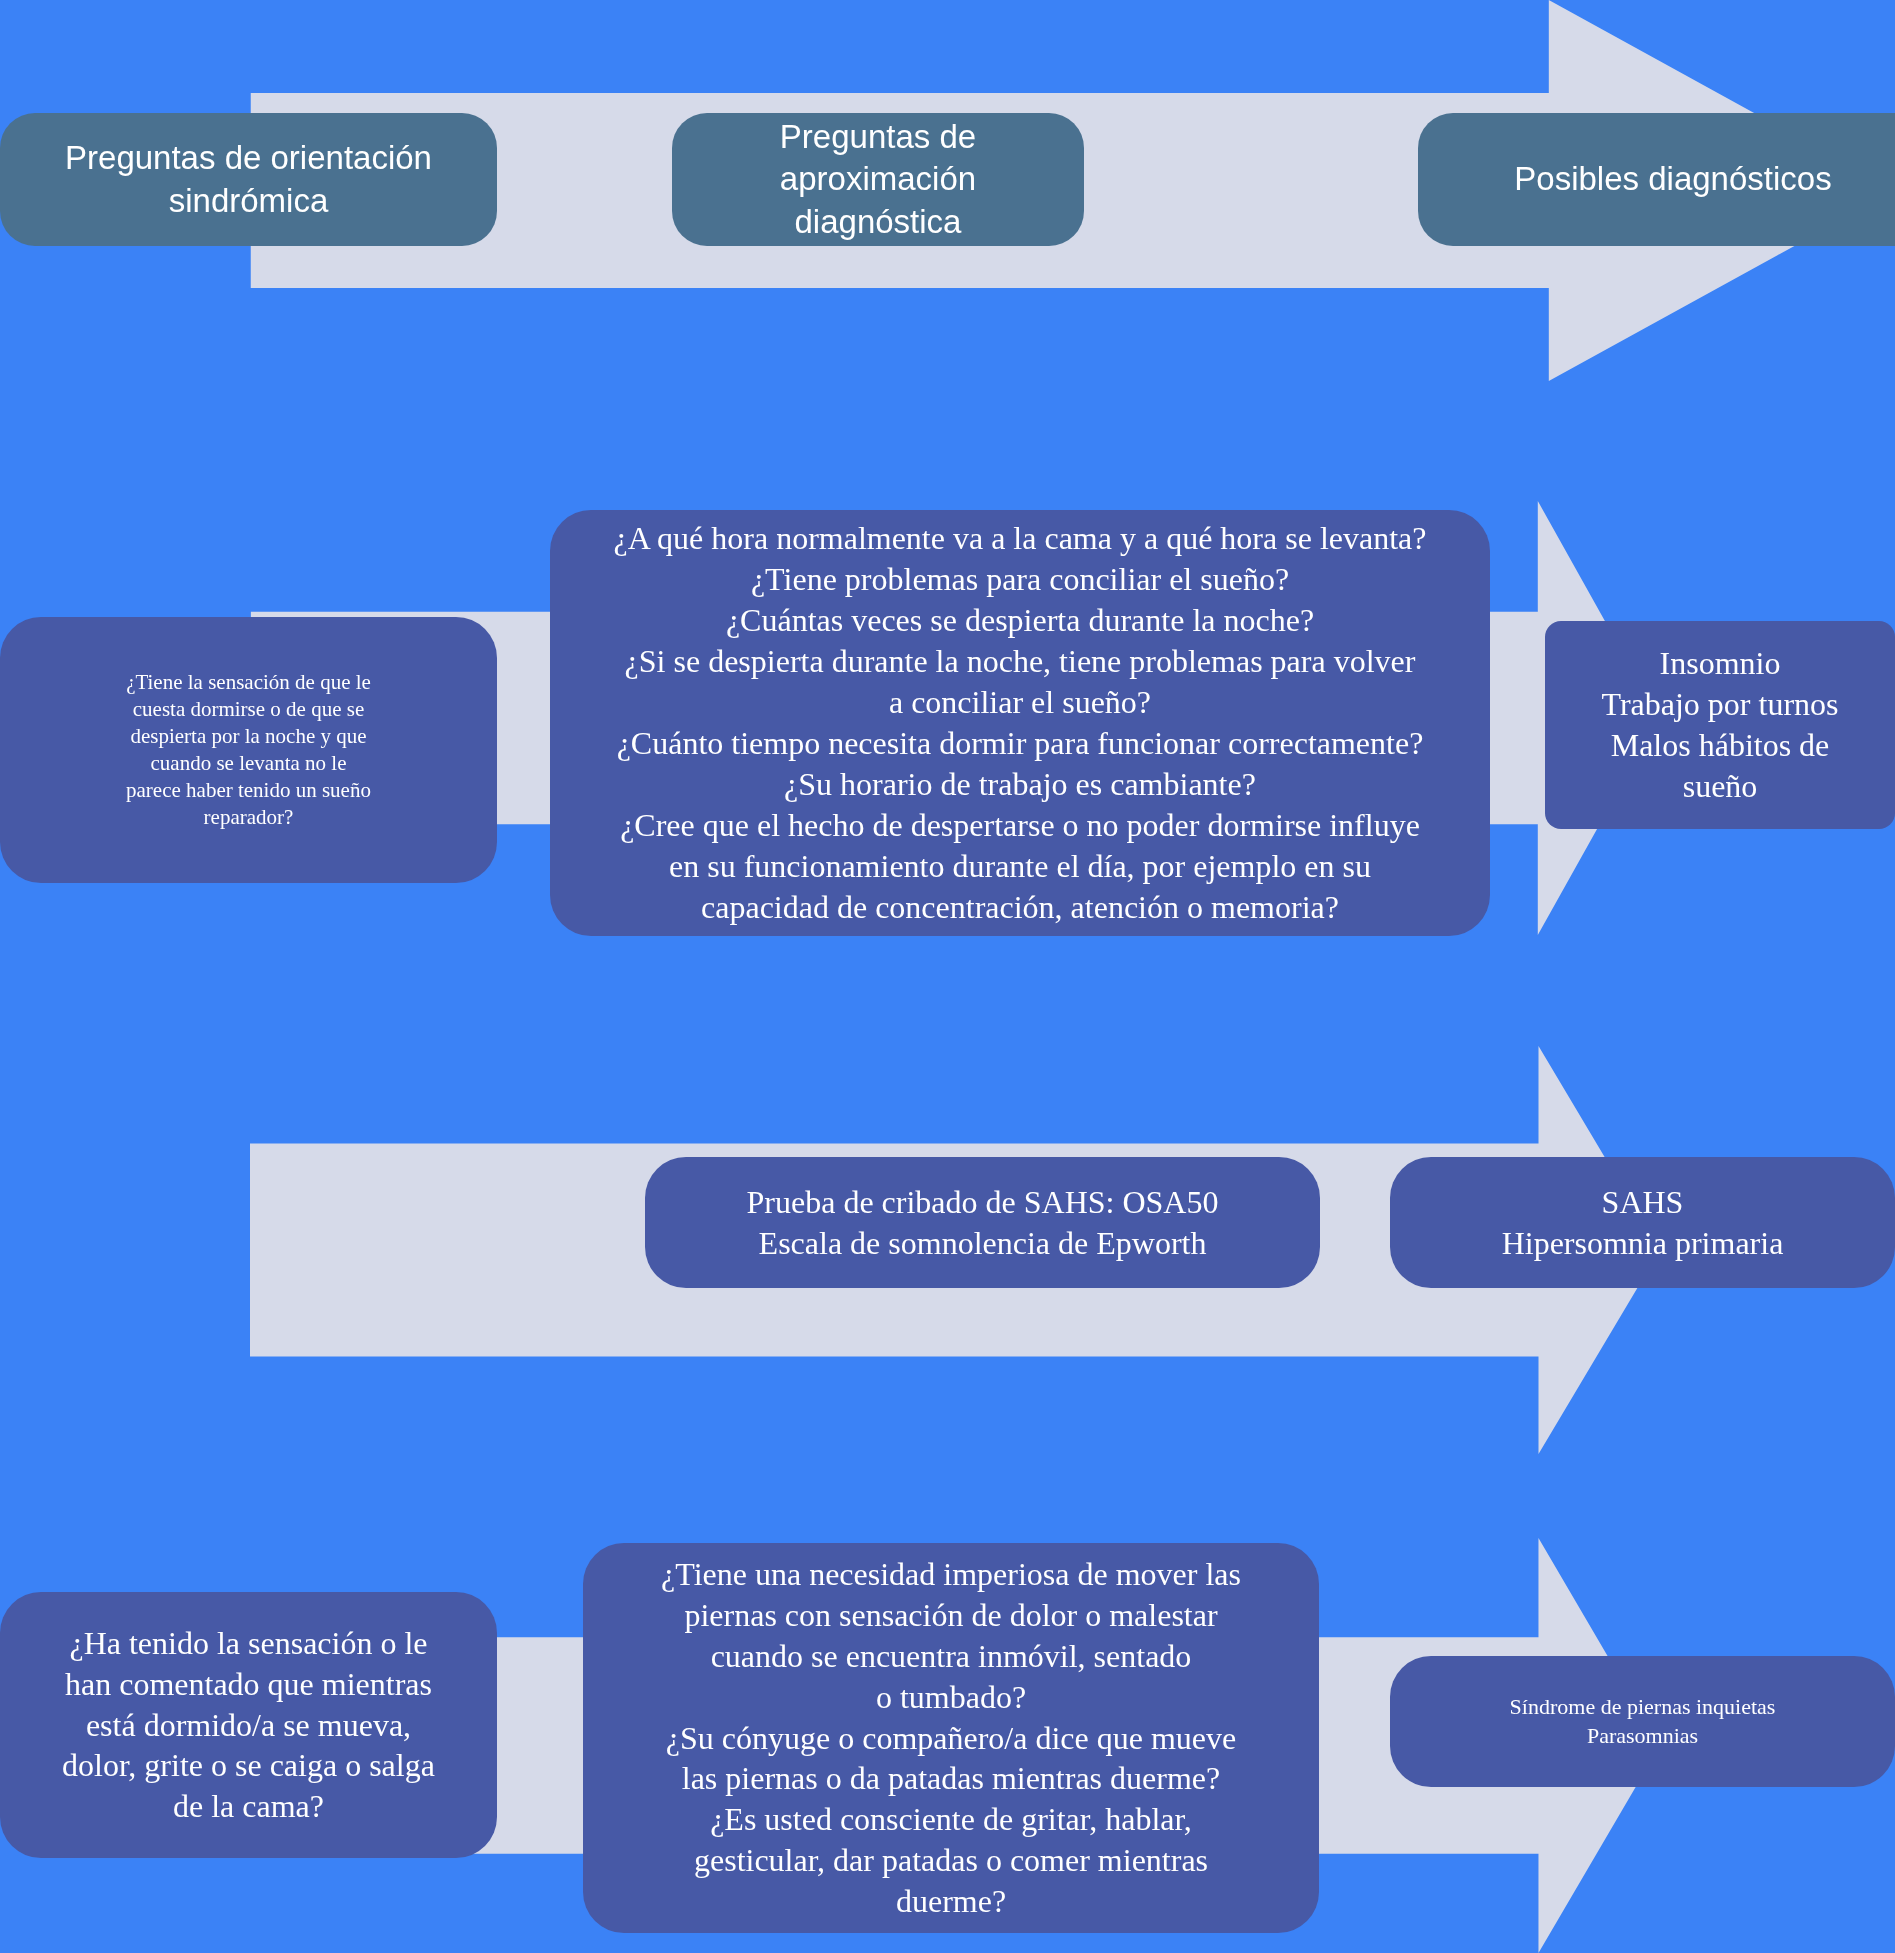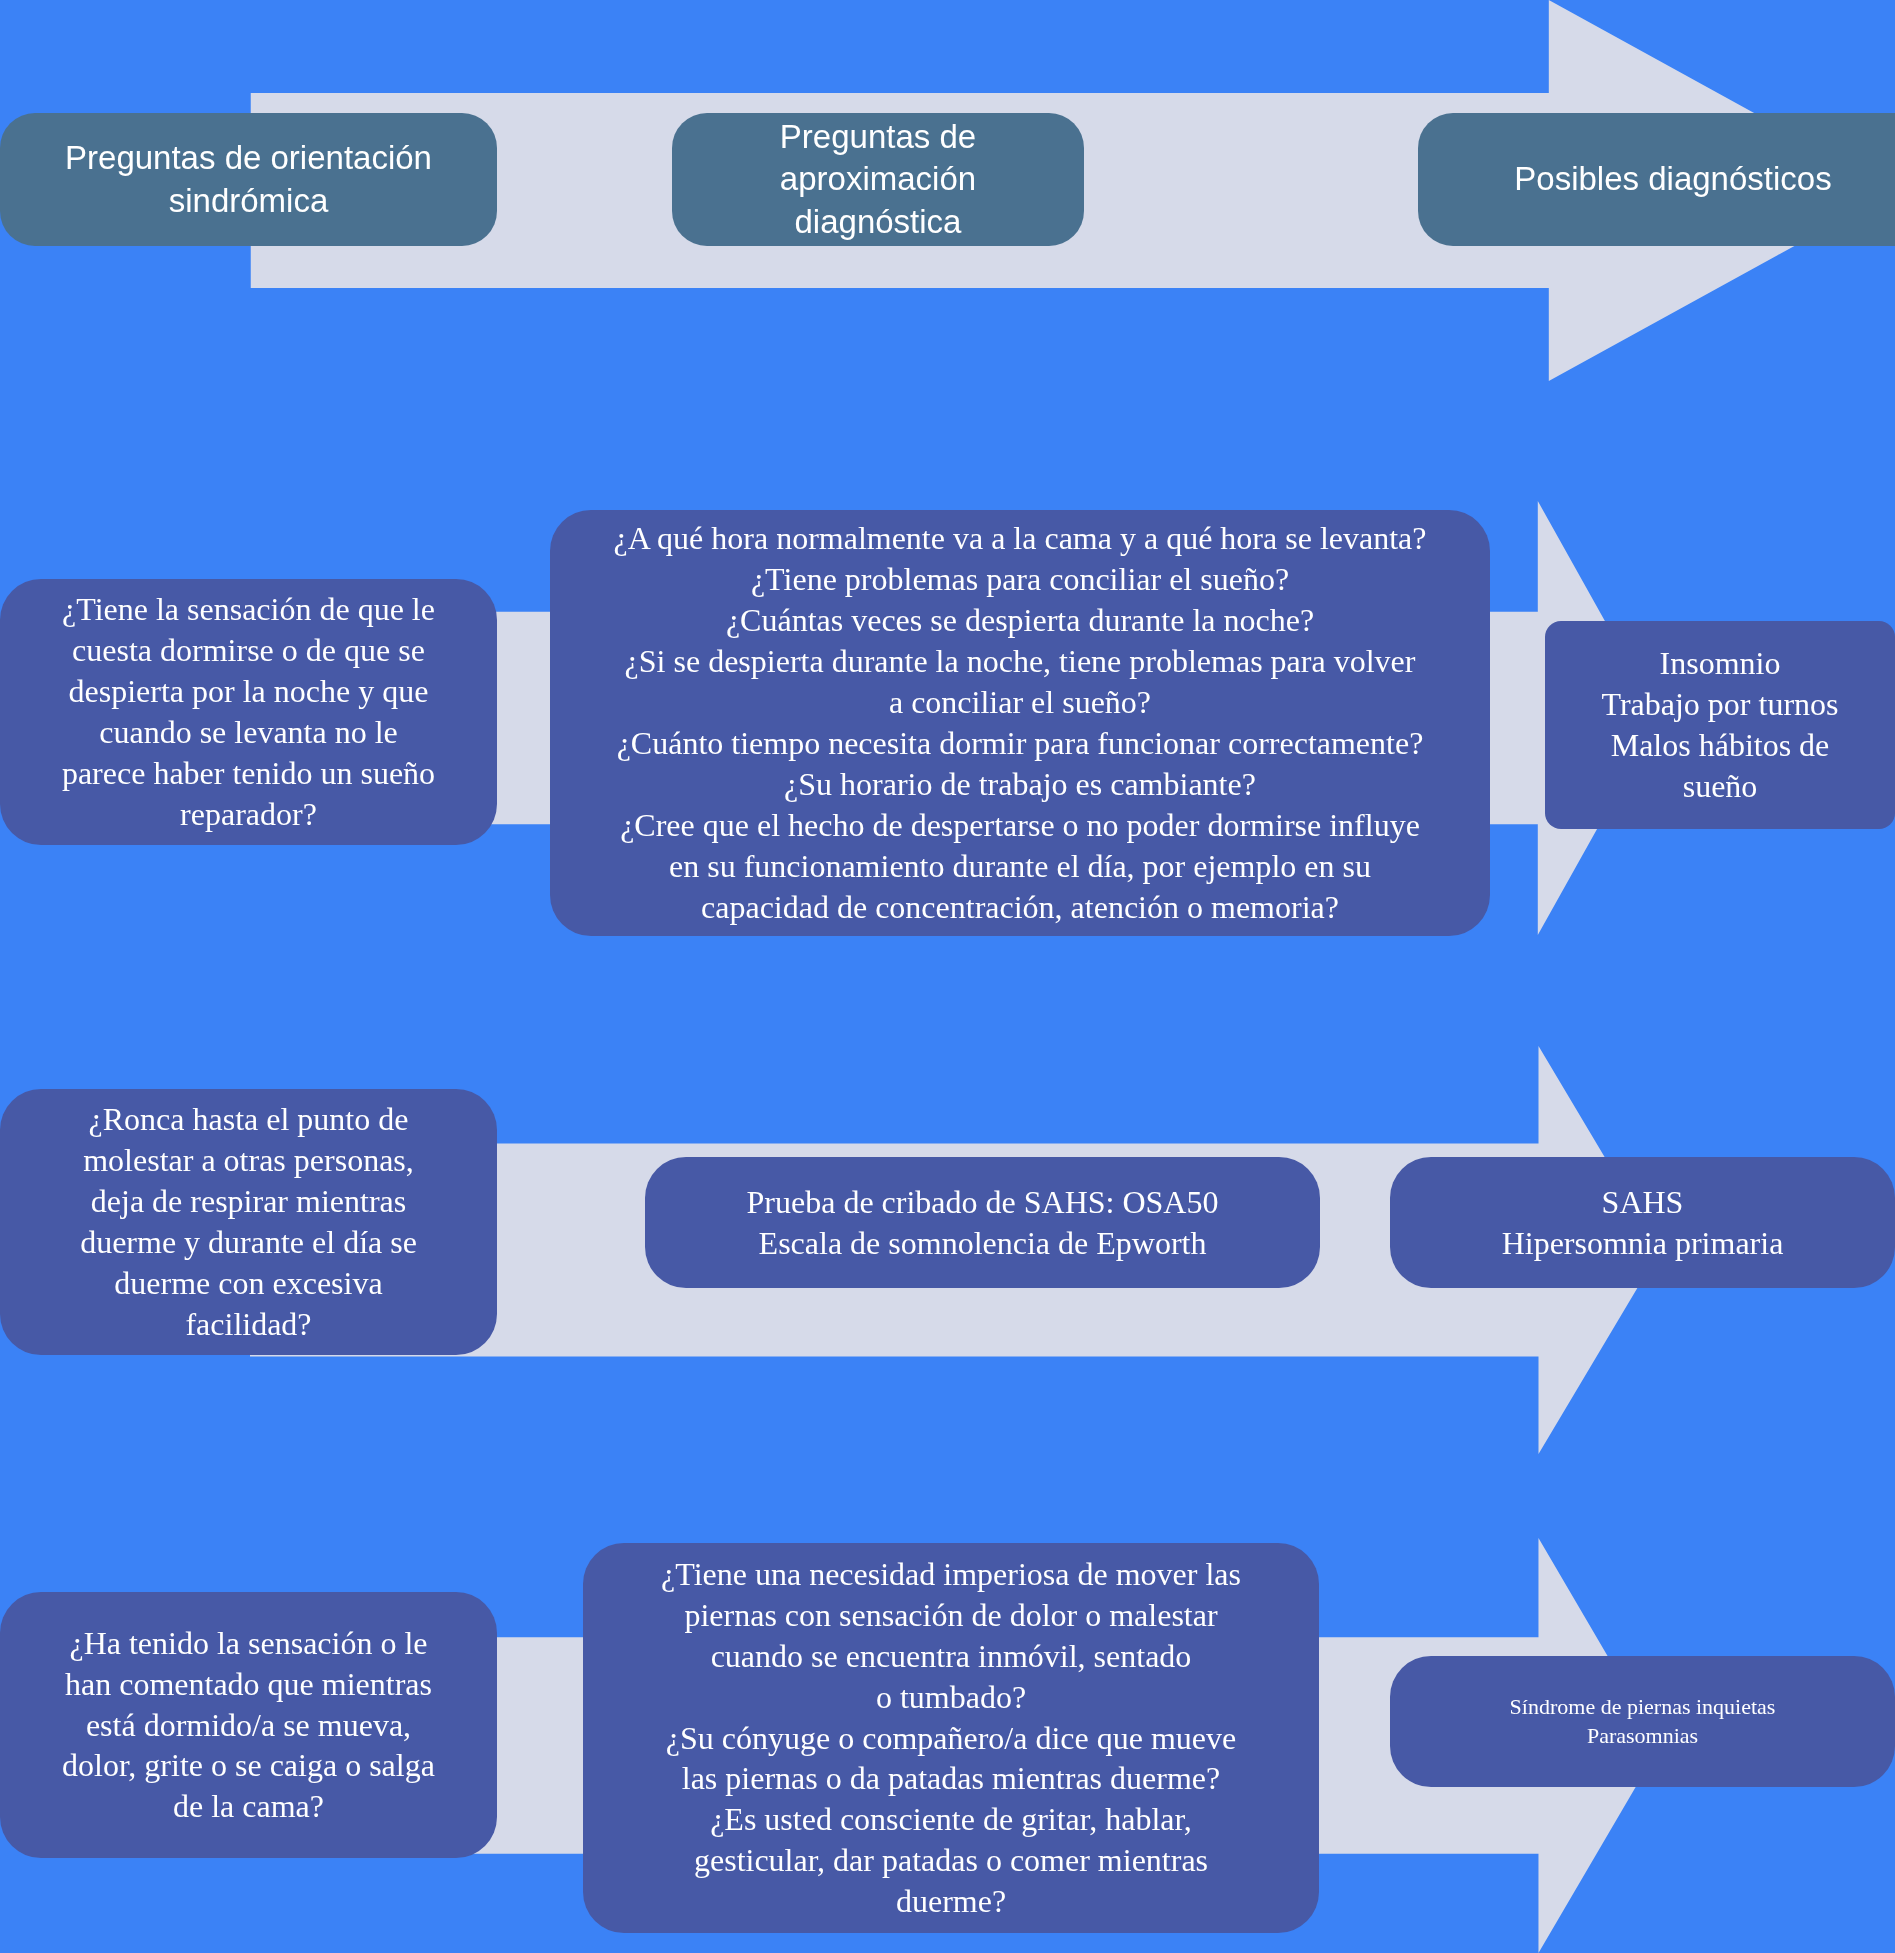--- a/index.html
+++ b/index.html
@@ -76,21 +76,21 @@
   <div class="box header" style="left:1386px; top:113px; width:510px; height:133px;margin-left:32px;">
     <span class="txt">Posibles diagnósticos</span>
   </div>
 
   <div class="arrow" style="left:250px; top:501px; width:1410px; height:434px;">
     <svg width="1410" height="434" viewBox="0 0 1590 490" xmlns="http://www.w3.org/2000/svg">
       <path d="M0,125 L1453,125 L1453,0 L1590,245 L1453,490 L1453,365 L0,365 Z" fill="#d6dae9"></path>
     </svg>
   </div>
 
-  <div class="box node" style="left:0px; top:579px; width:497px; height:266px; font-size:32px;">
+  <div class="box node" style="left:0px; top:617px; width:497px; height:266px; font-size:21px;">
     <span class="txt">¿Tiene la sensación de que le
 cuesta dormirse o de que se
 despierta por la noche y que
 cuando se levanta no le
 parece haber tenido un sueño
 reparador?</span>
   </div>
 
   <div class="box node" style="left:550px; top:510px; width:940px; height:426px; font-size:32px;">
     <span class="txt">¿A qué hora normalmente va a la cama y a qué hora se levanta?
@@ -111,28 +111,20 @@
 Malos hábitos de
 sueño</span>
   </div>
 
   <div class="arrow" style="left:250px; top:1046px; width:1410px; height:408px;">
     <svg width="1410" height="408" viewBox="0 0 1590 460" xmlns="http://www.w3.org/2000/svg">
       <path d="M0,110 L1453,110 L1453,0 L1590,230 L1453,460 L1453,350 L0,350 Z" fill="#d6dae9"></path>
     </svg>
   </div>
 
-  <div class="box node" style="left:0px; top:1089px; width:497px; height:266px; font-size:32px;">
-    <span class="txt">¿Ronca hasta el punto de
-molestar a otras personas,
-deja de respirar mientras
-duerme y durante el día se
-duerme con excesiva
-facilidad?</span>
-  </div>
 
   <div class="box node" style="left:645px; top:1157px; width:675px; height:131px; font-size:32px;">
     <span class="txt">Prueba de cribado de SAHS: OSA50
 Escala de somnolencia de Epworth</span>
   </div>
 
   <div class="box node" style="left:1390px; top:1157px; width:505px; height:131px; font-size:32px;">
     <span class="txt">SAHS
 Hipersomnia primaria</span>
   </div>

